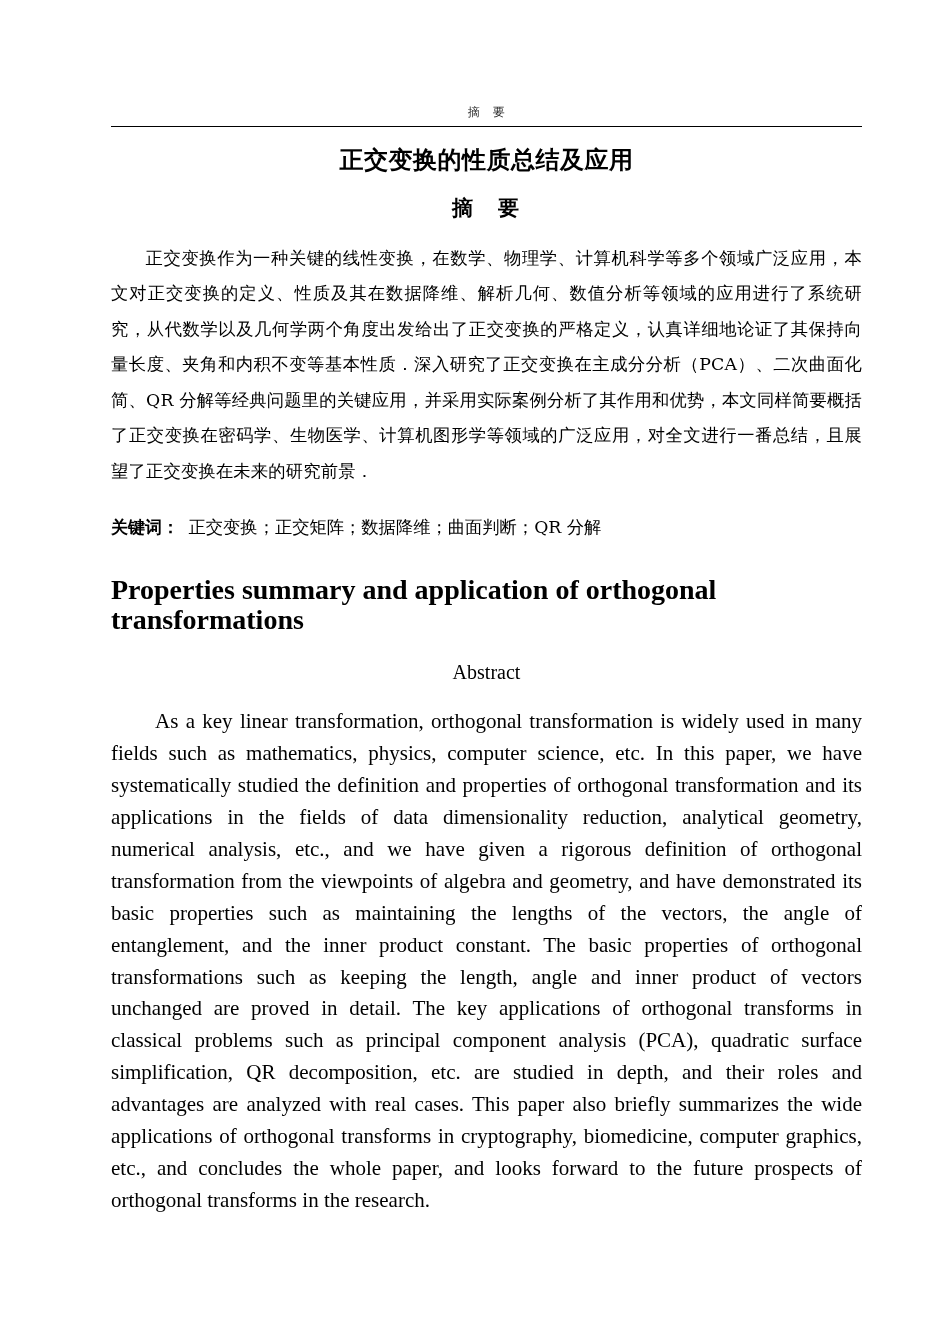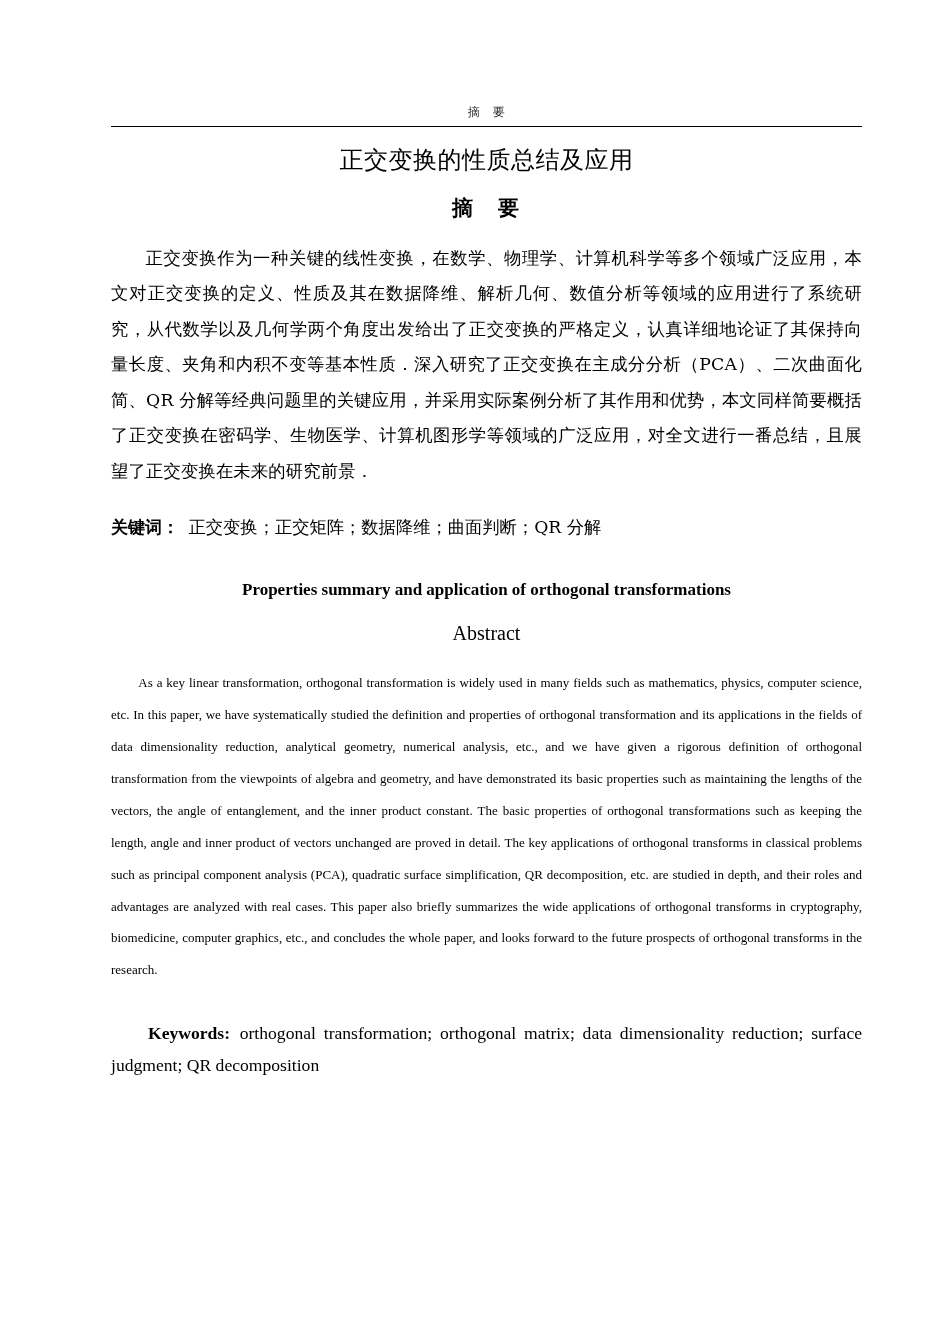--- a/index.html
+++ b/index.html
@@ -44,21 +44,21 @@
     height: 0;
     width: 100%;
   }
 
   
   .doc-title {
     text-align: center;
     font-family: "DejaVu Sans", "Liberation Sans", sans-serif;
     font-size: 24px;
     line-height: 34px;
-    font-weight: 400;
+    font-weight: 700;
     letter-spacing: 0.5px;
   }
   .cn-abstract-heading {
     margin-top: 10px;
     text-align: center;
     font-family: "DejaVu Sans", "Liberation Sans", sans-serif;
     font-size: 21px;
     line-height: 30px;
     font-weight: 700;
     letter-spacing: 2px;
@@ -86,38 +86,38 @@
   }
   .cn-keywords .kw-label {
     font-family: "DejaVu Sans", "Liberation Sans", sans-serif;
     font-weight: 700;
     font-size: 17px;
   }
 
   
   .en-title {
     margin-top: 33px;
-    text-align: center;
+    text-align: left;
     font-family: "Liberation Serif", "DejaVu Serif", serif;
-    font-size: 17px;
+    font-size: 28px;
     line-height: 30px;
     font-weight: 700;
   }
   .en-abstract-heading {
     margin-top: 2px;
     text-align: center;
     font-family: "Liberation Serif", "DejaVu Serif", serif;
     font-size: 20px;
     line-height: 28px;
     font-weight: 400;
   }
   .en-body {
     margin-top: 9px;
     font-family: "Liberation Serif", "DejaVu Serif", serif;
-    font-size: 13px;
+    font-size: 21px;
     line-height: 31.9px;
     text-align: justify;
     text-indent: 2.1em;
   }
   .en-keywords {
     margin-top: 32px;
     font-family: "Liberation Serif", "DejaVu Serif", serif;
     font-size: 17.6px;
     line-height: 31.9px;
     text-align: justify;
@@ -148,18 +148,15 @@
     <p class="cn-keywords">
       <span class="kw-label">关键词：</span><span class="sp"></span><span>正交变换；正交矩阵；数据降维；曲面判断；QR 分解</span>
     </p>
 
     <h2 class="en-title">Properties summary and application of orthogonal transformations</h2>
 
     <h3 class="en-abstract-heading">Abstract</h3>
 
     <p class="en-body">As a key linear transformation, orthogonal transformation is widely used in many fields such as mathematics, physics, computer science, etc. In this paper, we have systematically studied the definition and properties of orthogonal transformation and its applications in the fields of data dimensionality reduction, analytical geometry, numerical analysis, etc., and we have given a rigorous definition of orthogonal transformation from the viewpoints of algebra and geometry, and have demonstrated its basic properties such as maintaining the lengths of the vectors, the angle of entanglement, and the inner product constant. The basic properties of orthogonal transformations such as keeping the length, angle and inner product of vectors unchanged are proved in detail. The key applications of orthogonal transforms in classical problems such as principal component analysis (PCA), quadratic surface simplification, QR decomposition, etc. are studied in depth, and their roles and advantages are analyzed with real cases. This paper also briefly summarizes the wide applications of orthogonal transforms in cryptography, biomedicine, computer graphics, etc., and concludes the whole paper, and looks forward to the future prospects of orthogonal transforms in the research.</p>
 
-    <p class="en-keywords">
-      <span class="kw-label">Keywords:</span><span class="sp"></span><span>orthogonal transformation; orthogonal matrix; data dimensionality reduction; surface judgment; QR decomposition</span>
-    </p>
 
   </div>
 </div>
 
 </body></html>

